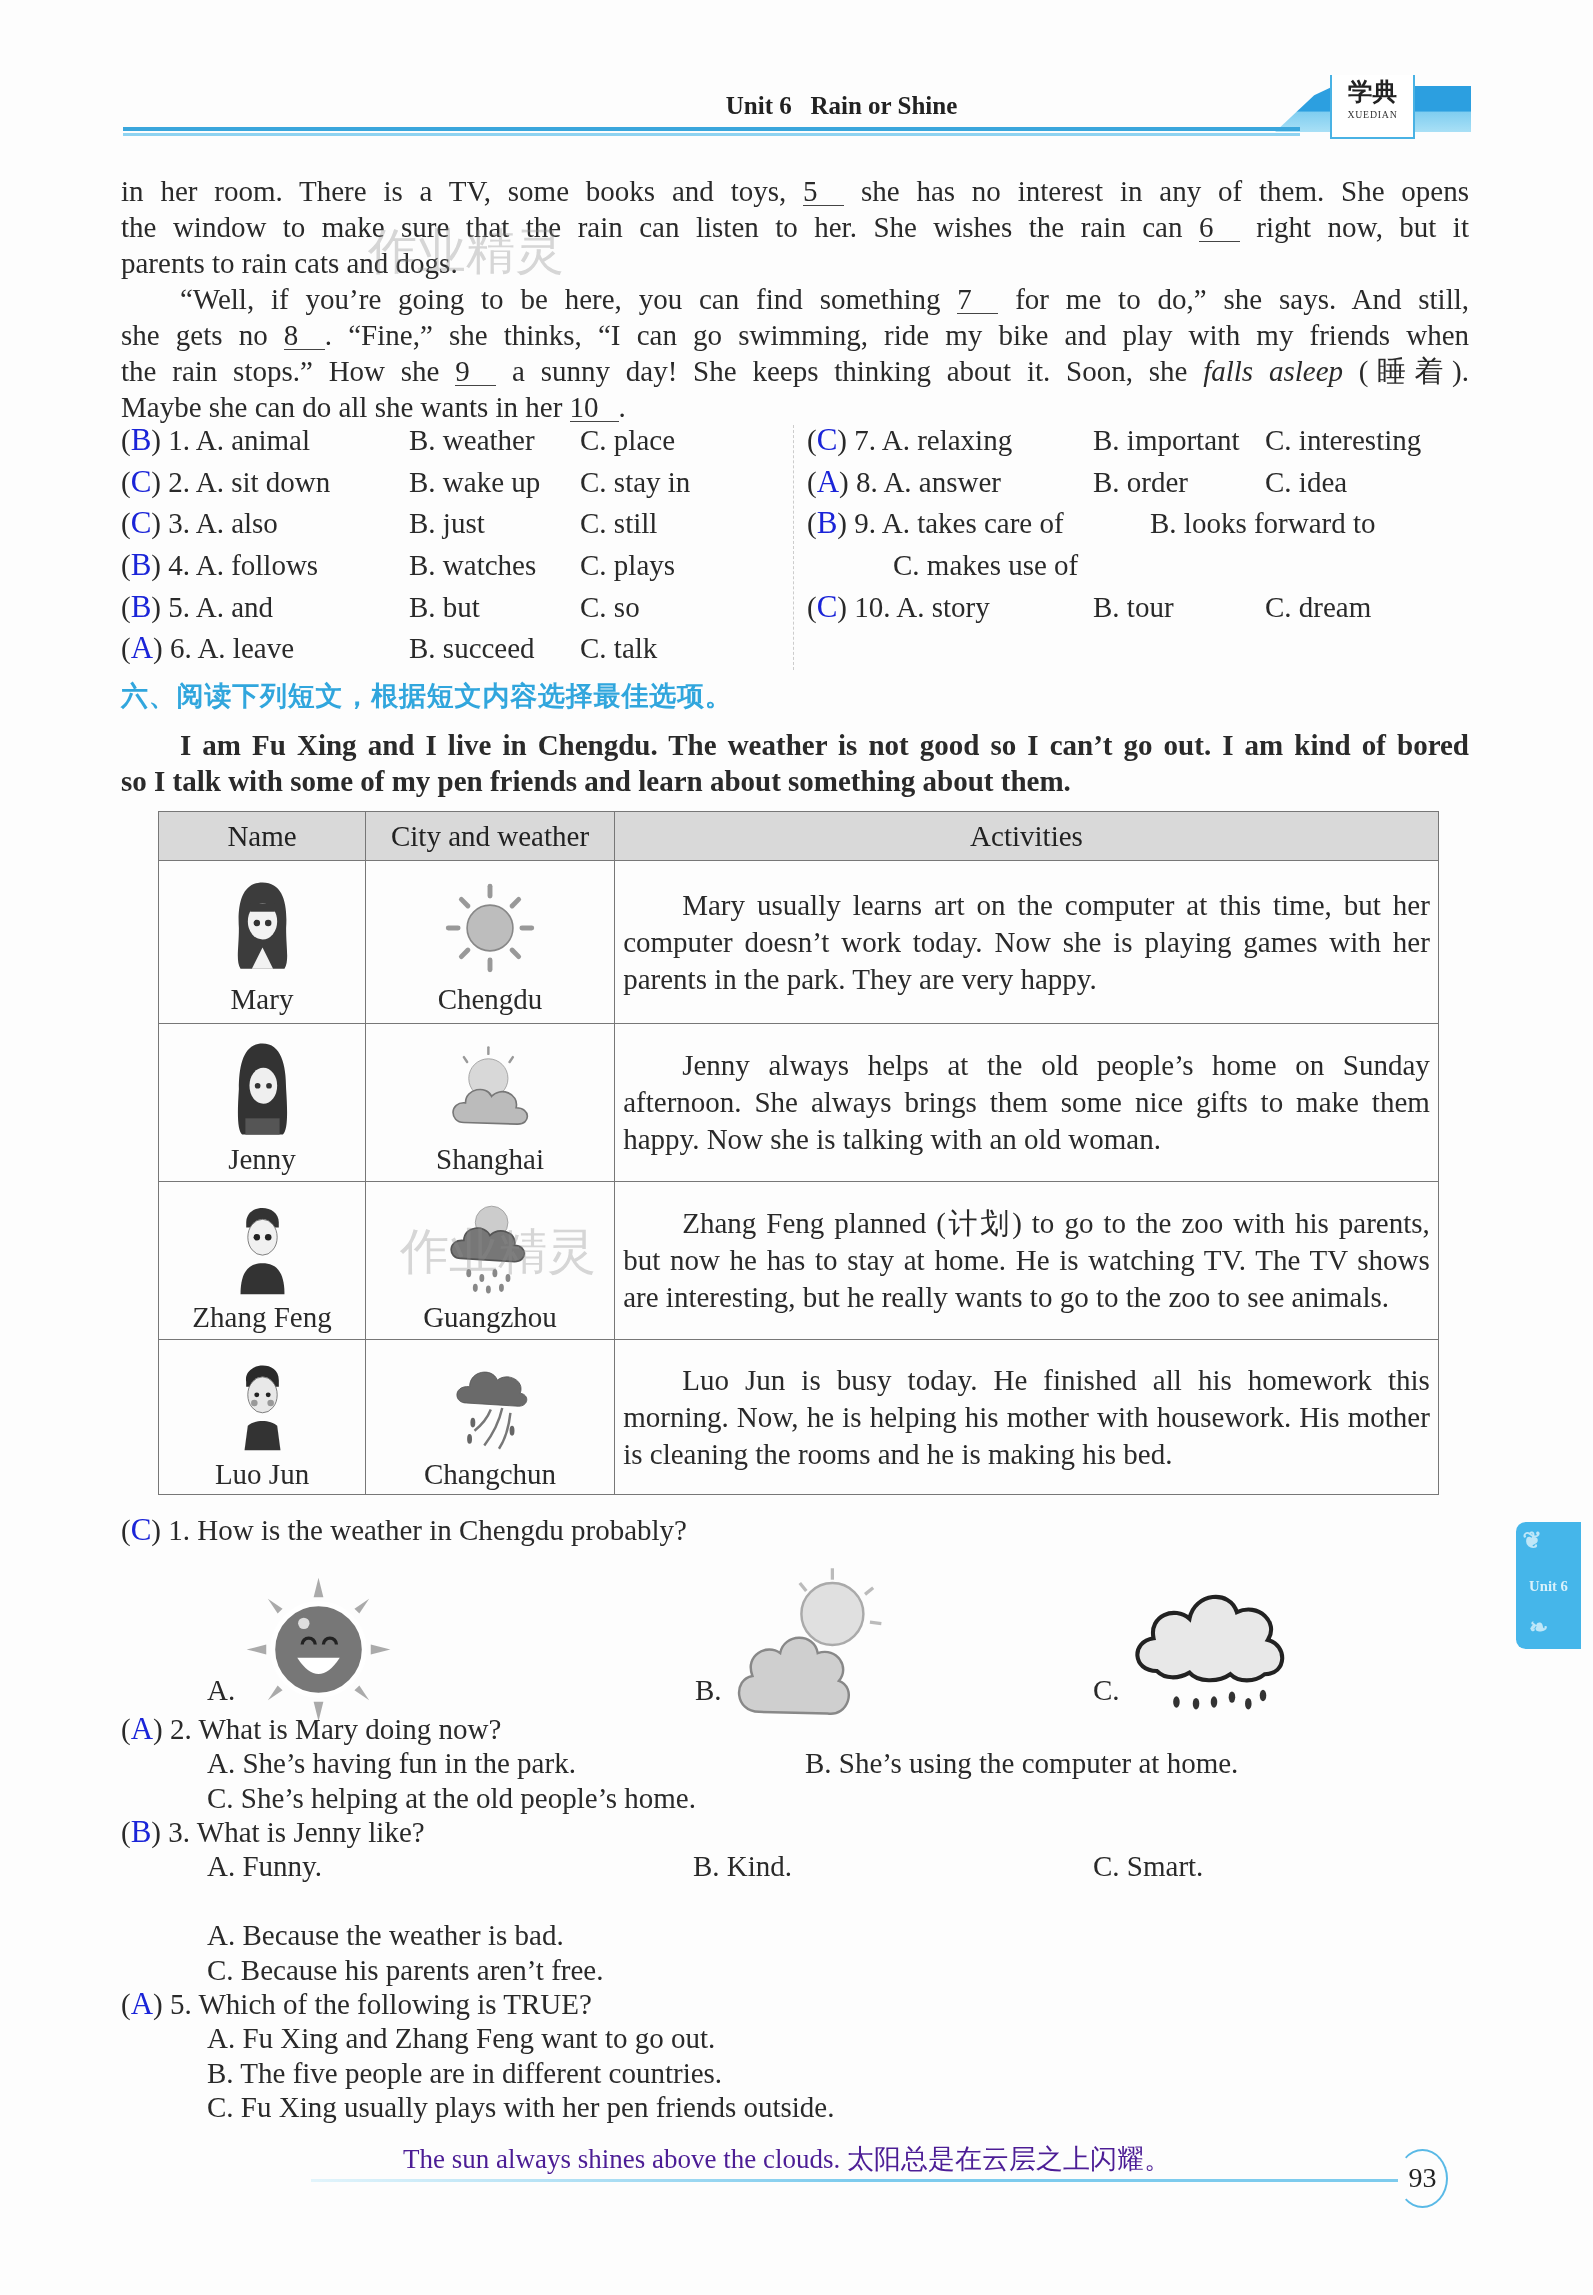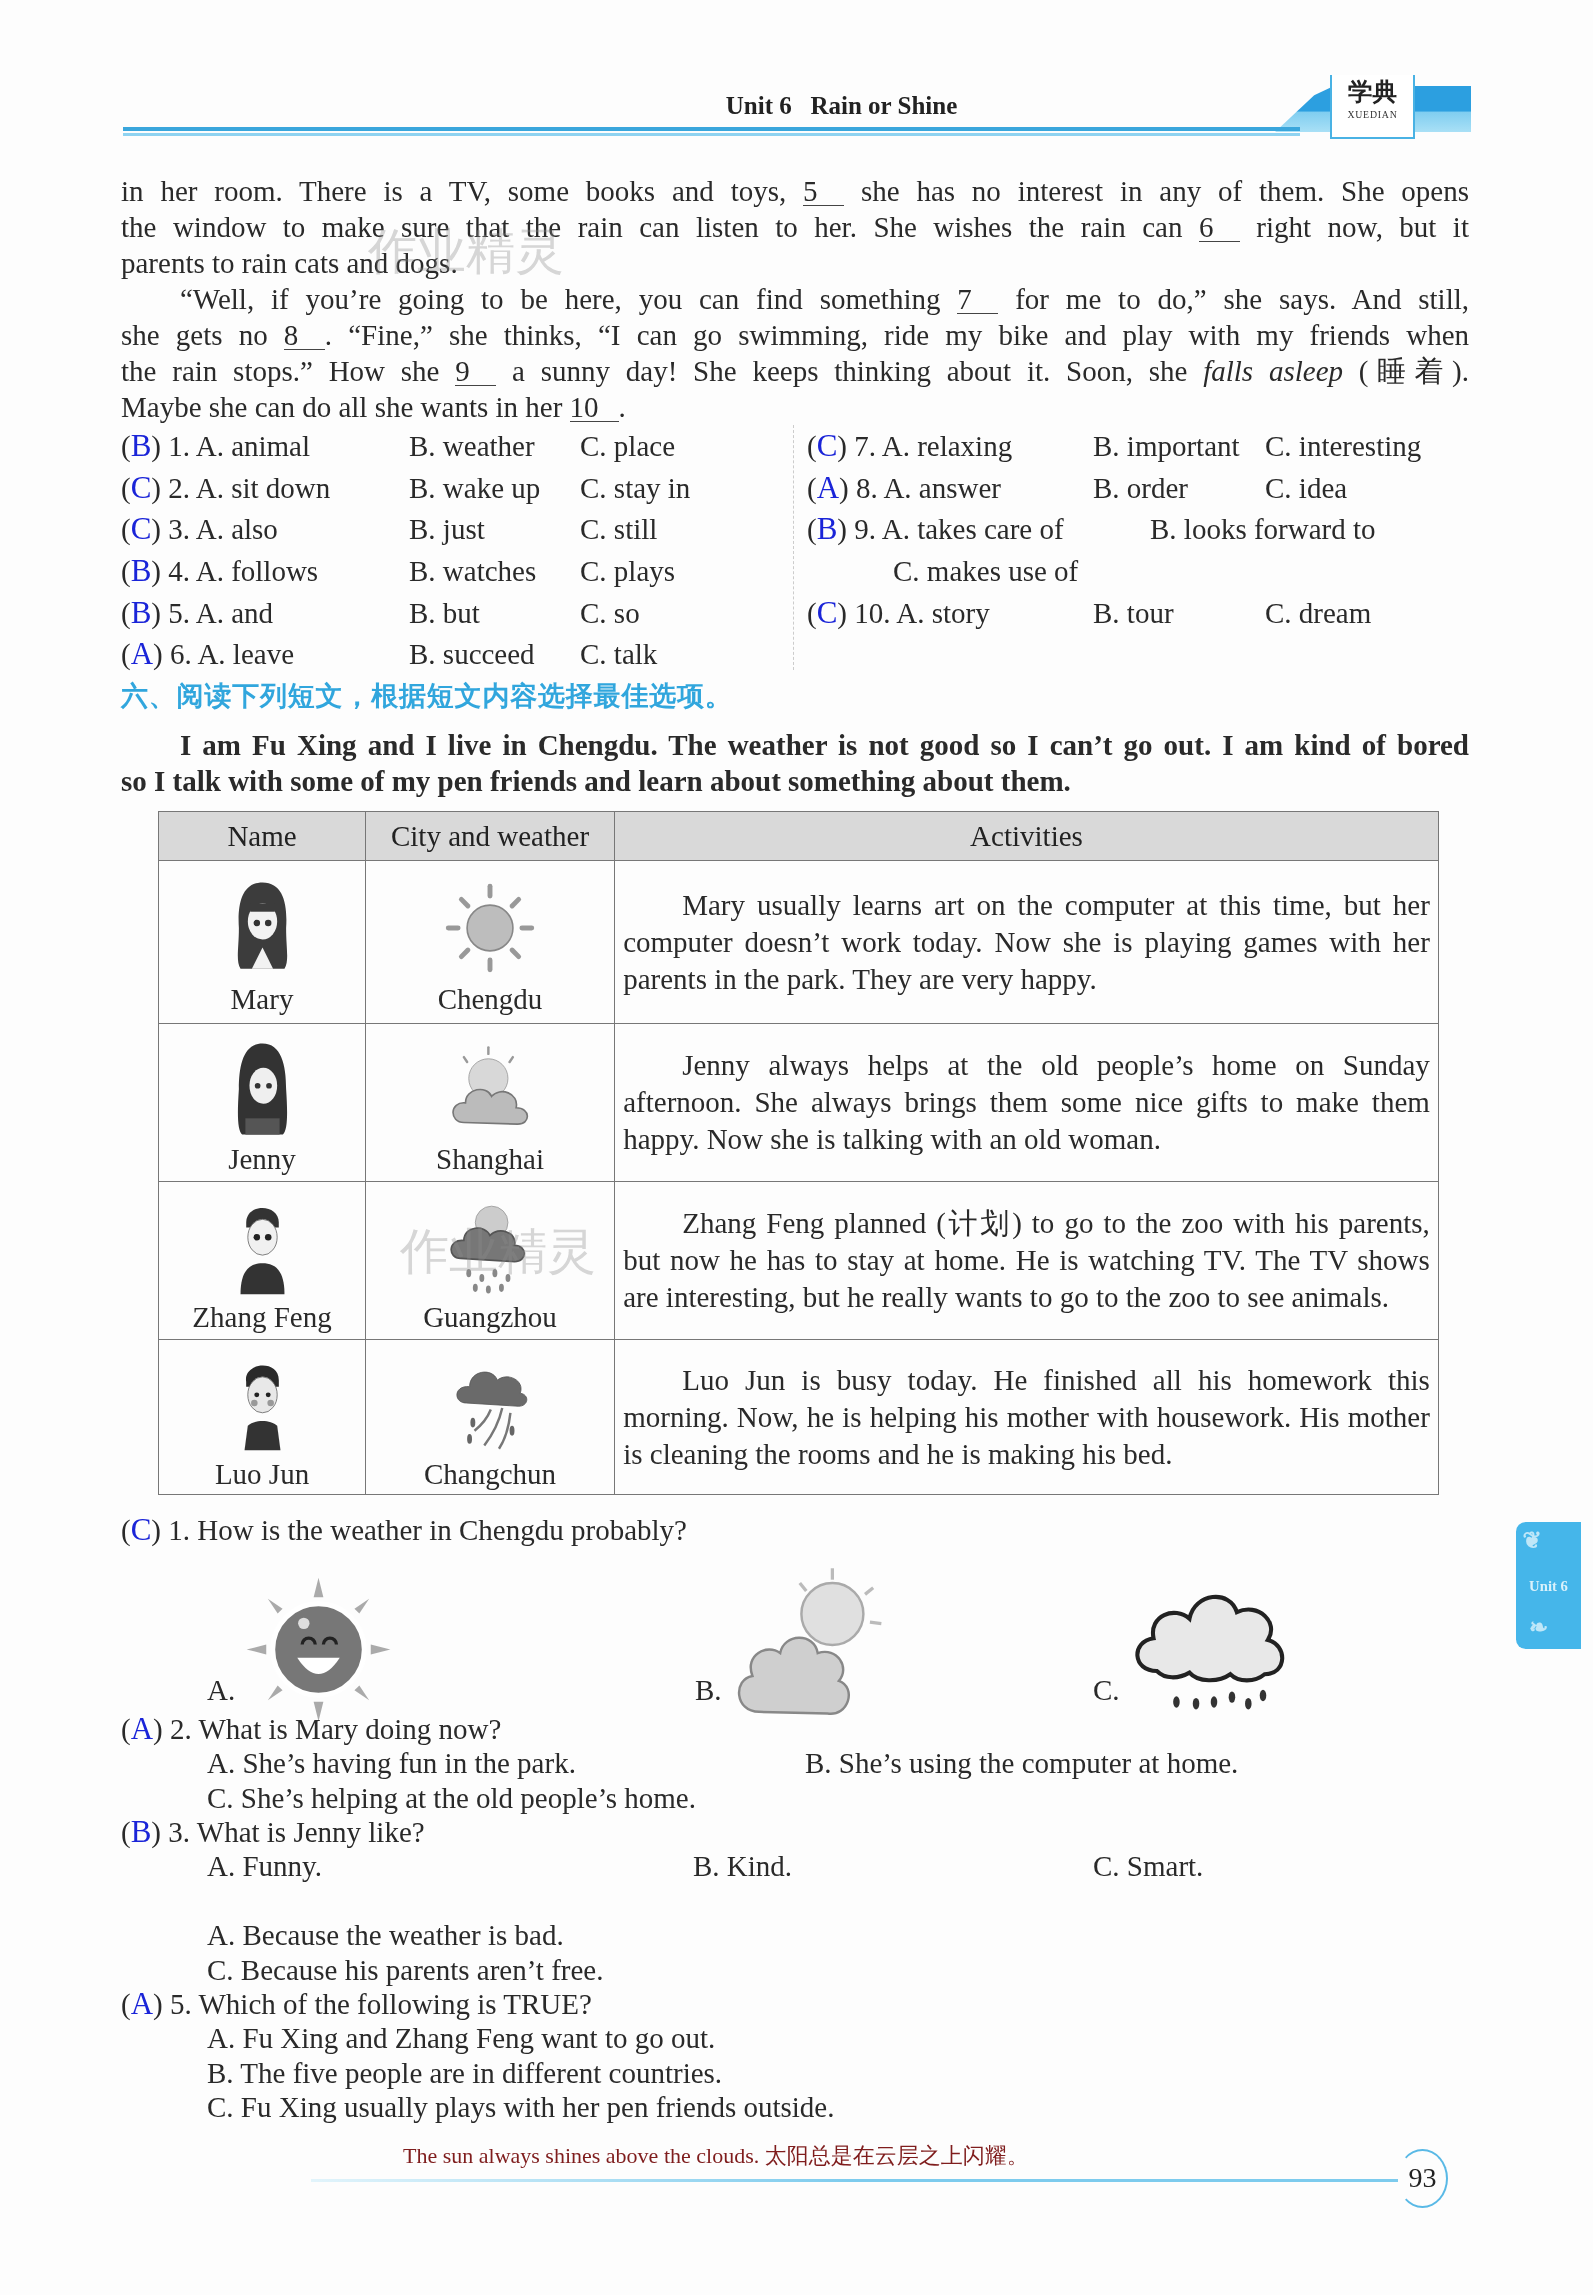--- a/index.html
+++ b/index.html
@@ -36,21 +36,21 @@
   
   .para {
     left: 121px; width: 1348px; font-size: 29px; line-height: 36px; text-align: justify;
   }
   .para p { text-align: justify; text-align-last: justify; }
   .para p.last { text-align-last: left; }
   .indent { text-indent: 59px; }
   .blank { display: inline-block; border-bottom: 1.6px solid #444; text-align: center; text-indent: 0; line-height: 28px; }
   .it { font-style: italic; }
 
-  .opts { font-size: 29px; line-height: 42px; font-family: Liberation Serif, serif; }
+  .opts { font-size: 29px; line-height: 30px; font-family: Liberation Serif, serif; }
   .ans { color: #1a24d8; font-size: 31px; }
   .row { position: absolute; white-space: nowrap; }
   .divider-v { left: 793px; top: 425px; width: 0; height: 245px; border-left: 1.6px dashed #ccc; }
 
   .section-title {
     left: 121px; top: 678px; font-size: 27px; color: #31a6dd; font-family: "DejaVu Sans", sans-serif; font-weight: bold; letter-spacing: 0.8px;
   }
 
   
   table.info {
@@ -65,21 +65,21 @@
   .c-city { width: 249px; text-align: center; }
   .c-act { padding: 0 8.2px 0 8.2px; line-height: 37px; text-align: justify; }
   .c-act span { display: block; text-indent: 59px; }
   .cell-img { height: 103px; display: flex; align-items: center; justify-content: center; margin-top: 8.2px; }
   .cell-lbl { line-height: 33px; margin-top: 3px; }
 
   
   .q { font-size: 29px; line-height: 34px; }
 
   
-  .foot-quote { left: 403px; top: 2141px; font-size: 22px; color: #7f1d1d; }
+  .foot-quote { left: 403px; top: 2141px; font-size: 27px; color: #4c1d95; }
   .foot-line { left: 311px; top: 2179px; width: 1087px; height: 3.3px; background: linear-gradient(90deg,#e2f4fb,#7dcbed,#7dcbed); }
   .page-circle {
     left: 1397px; top: 2149px; width: 51px; height: 59px;
     border: 2.5px solid #59b9e6; border-radius: 50%; border-left-color: transparent;
     text-align: center; font-size: 28px; line-height: 54px; color: #222;
   }
 
   
   .side-tab {
     left: 1516px; top: 1522px; width: 65px; height: 127px;

